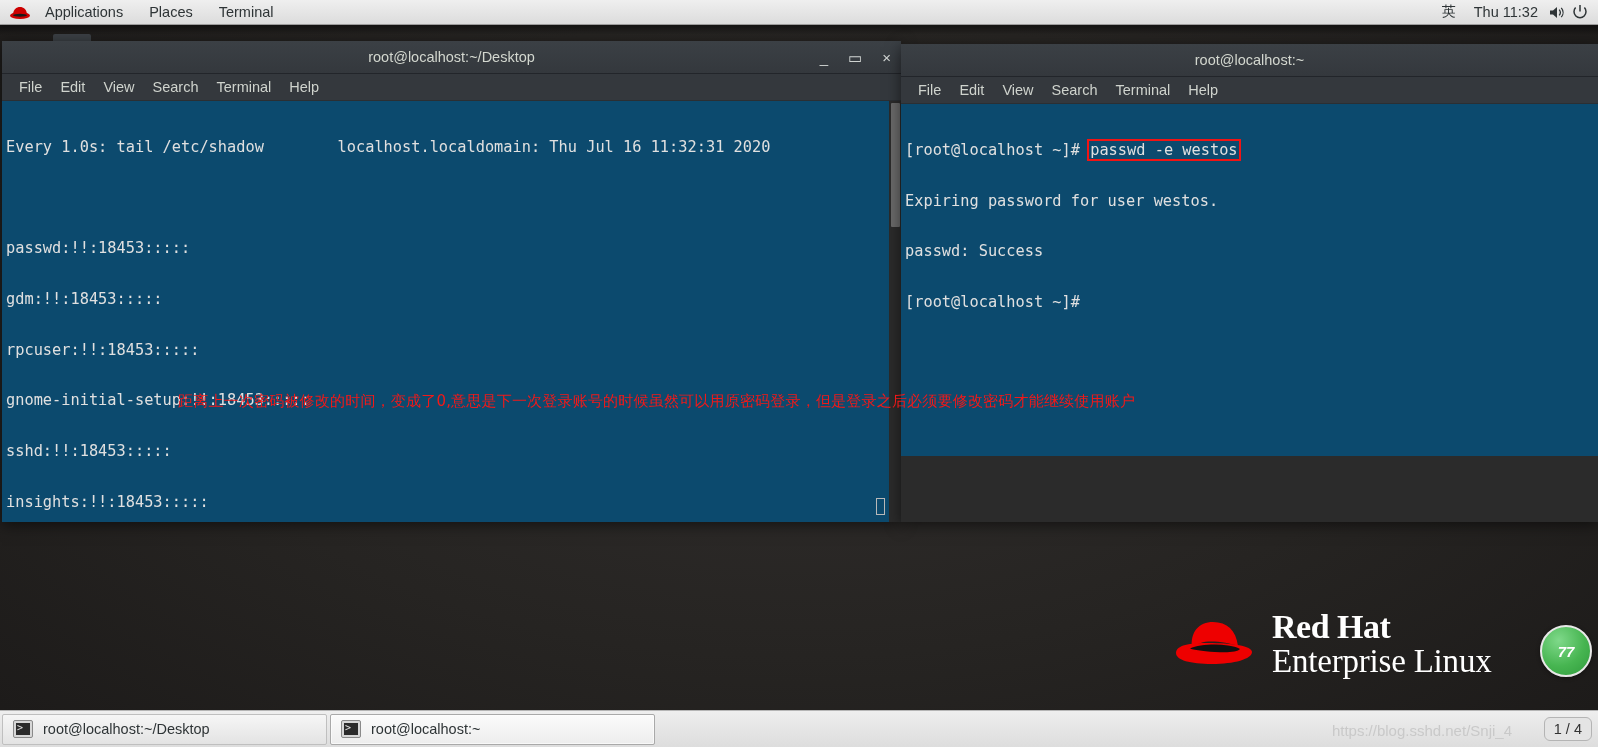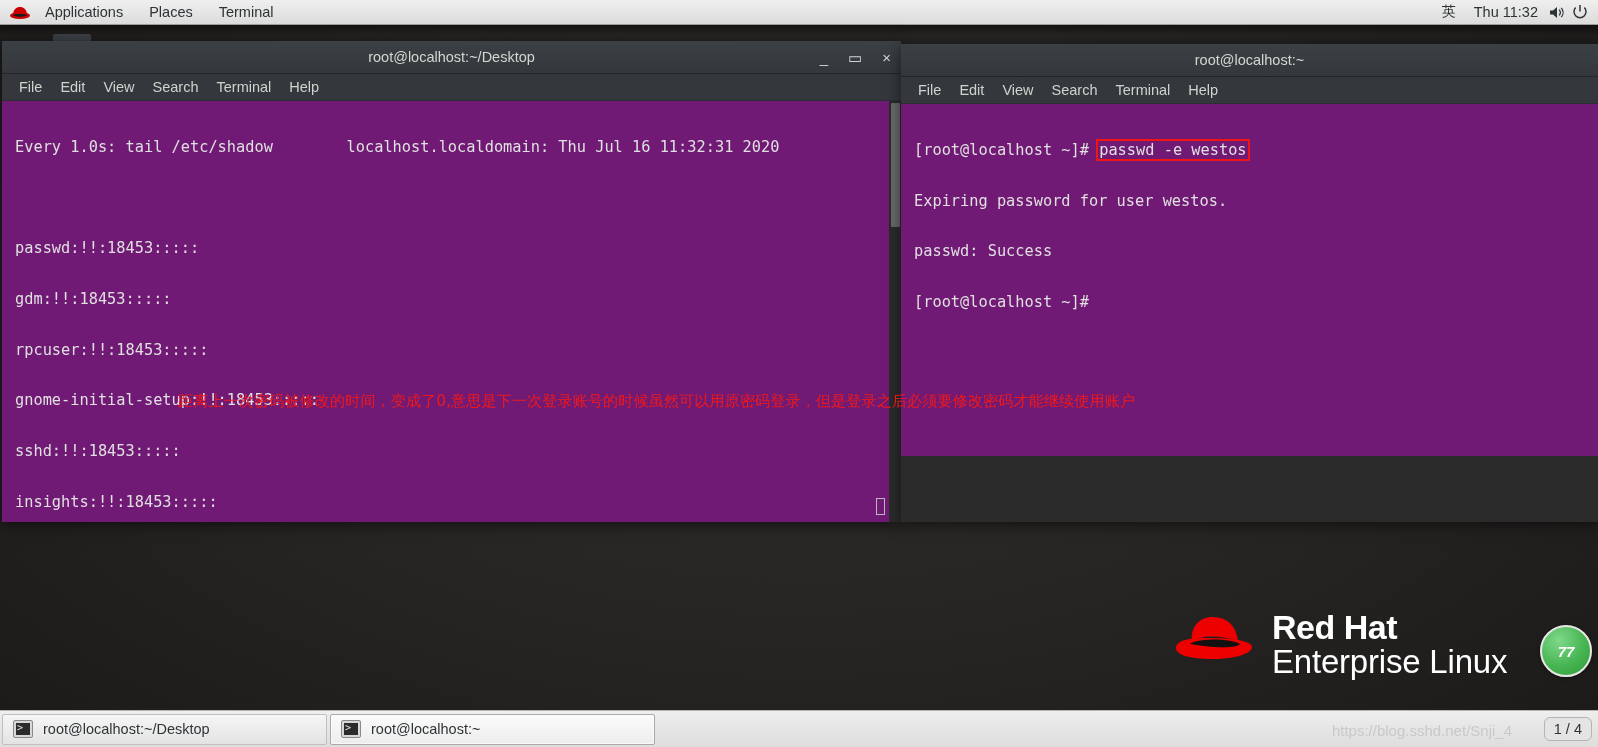--- a/index.html
+++ b/index.html
@@ -66,26 +66,26 @@
   .menubar {
     height: 27px;
     background: #34383d;
     display: flex; align-items: center;
     font-size: 14.5px; color: #cfd3cd;
     padding-left: 8px;
     border-bottom: 1px solid #2b2f33;
   }
   .menubar span { padding: 0 9px; }
   .termbody {
-    background: #701a75;
+    background: #0c4a6e;
     color: #e0e0e0;
     font-family: "DejaVu Sans Mono", "Liberation Mono", monospace;
     font-size: 15.3px;
     line-height: 16.9px;
-    padding: 4px 0 0 13px;
+    padding: 4px 0 0 4px;
     white-space: pre;
     position: relative;
     overflow: hidden;
   }
   .termbody .ln { height: 16.9px; }
 
   
   #win-left { left: 2px; top: 41px; width: 899px; height: 481px; }
   #win-left .termbody { height: 421px; }
   #win-right { left: 901px; top: 44px; width: 697px; height: 478px; }
@@ -118,21 +118,21 @@
     font-size: 15px;
     line-height: 27px;
     font-family: "DejaVu Sans", sans-serif;
     width: 1245px;
     letter-spacing: .2px;
   }
 
   
   #rhlogo {
     position: absolute; left: 1168px; top: 610px;
-    display: flex; 
+    display: flex; align-items: center; font-family: Liberation Serif, serif;
   }
   #rhlogo .hat { margin-right: 14px; }
   #rhlogo .words { color: #ffffff; line-height: 1.02; }
   #rhlogo .w1 { font-size: 34px; font-weight: bold; letter-spacing: -.5px;}
   #rhlogo .w2 { font-size: 33px; letter-spacing: -.2px; }
 
   #badge77 {
     position: absolute; left: 1540px; top: 625px;
     width: 52px; height: 52px; border-radius: 50%;
     background: radial-gradient(circle at 35% 28%, #7fd98a 0%, #47b551 55%, #2f9b3c 100%);

